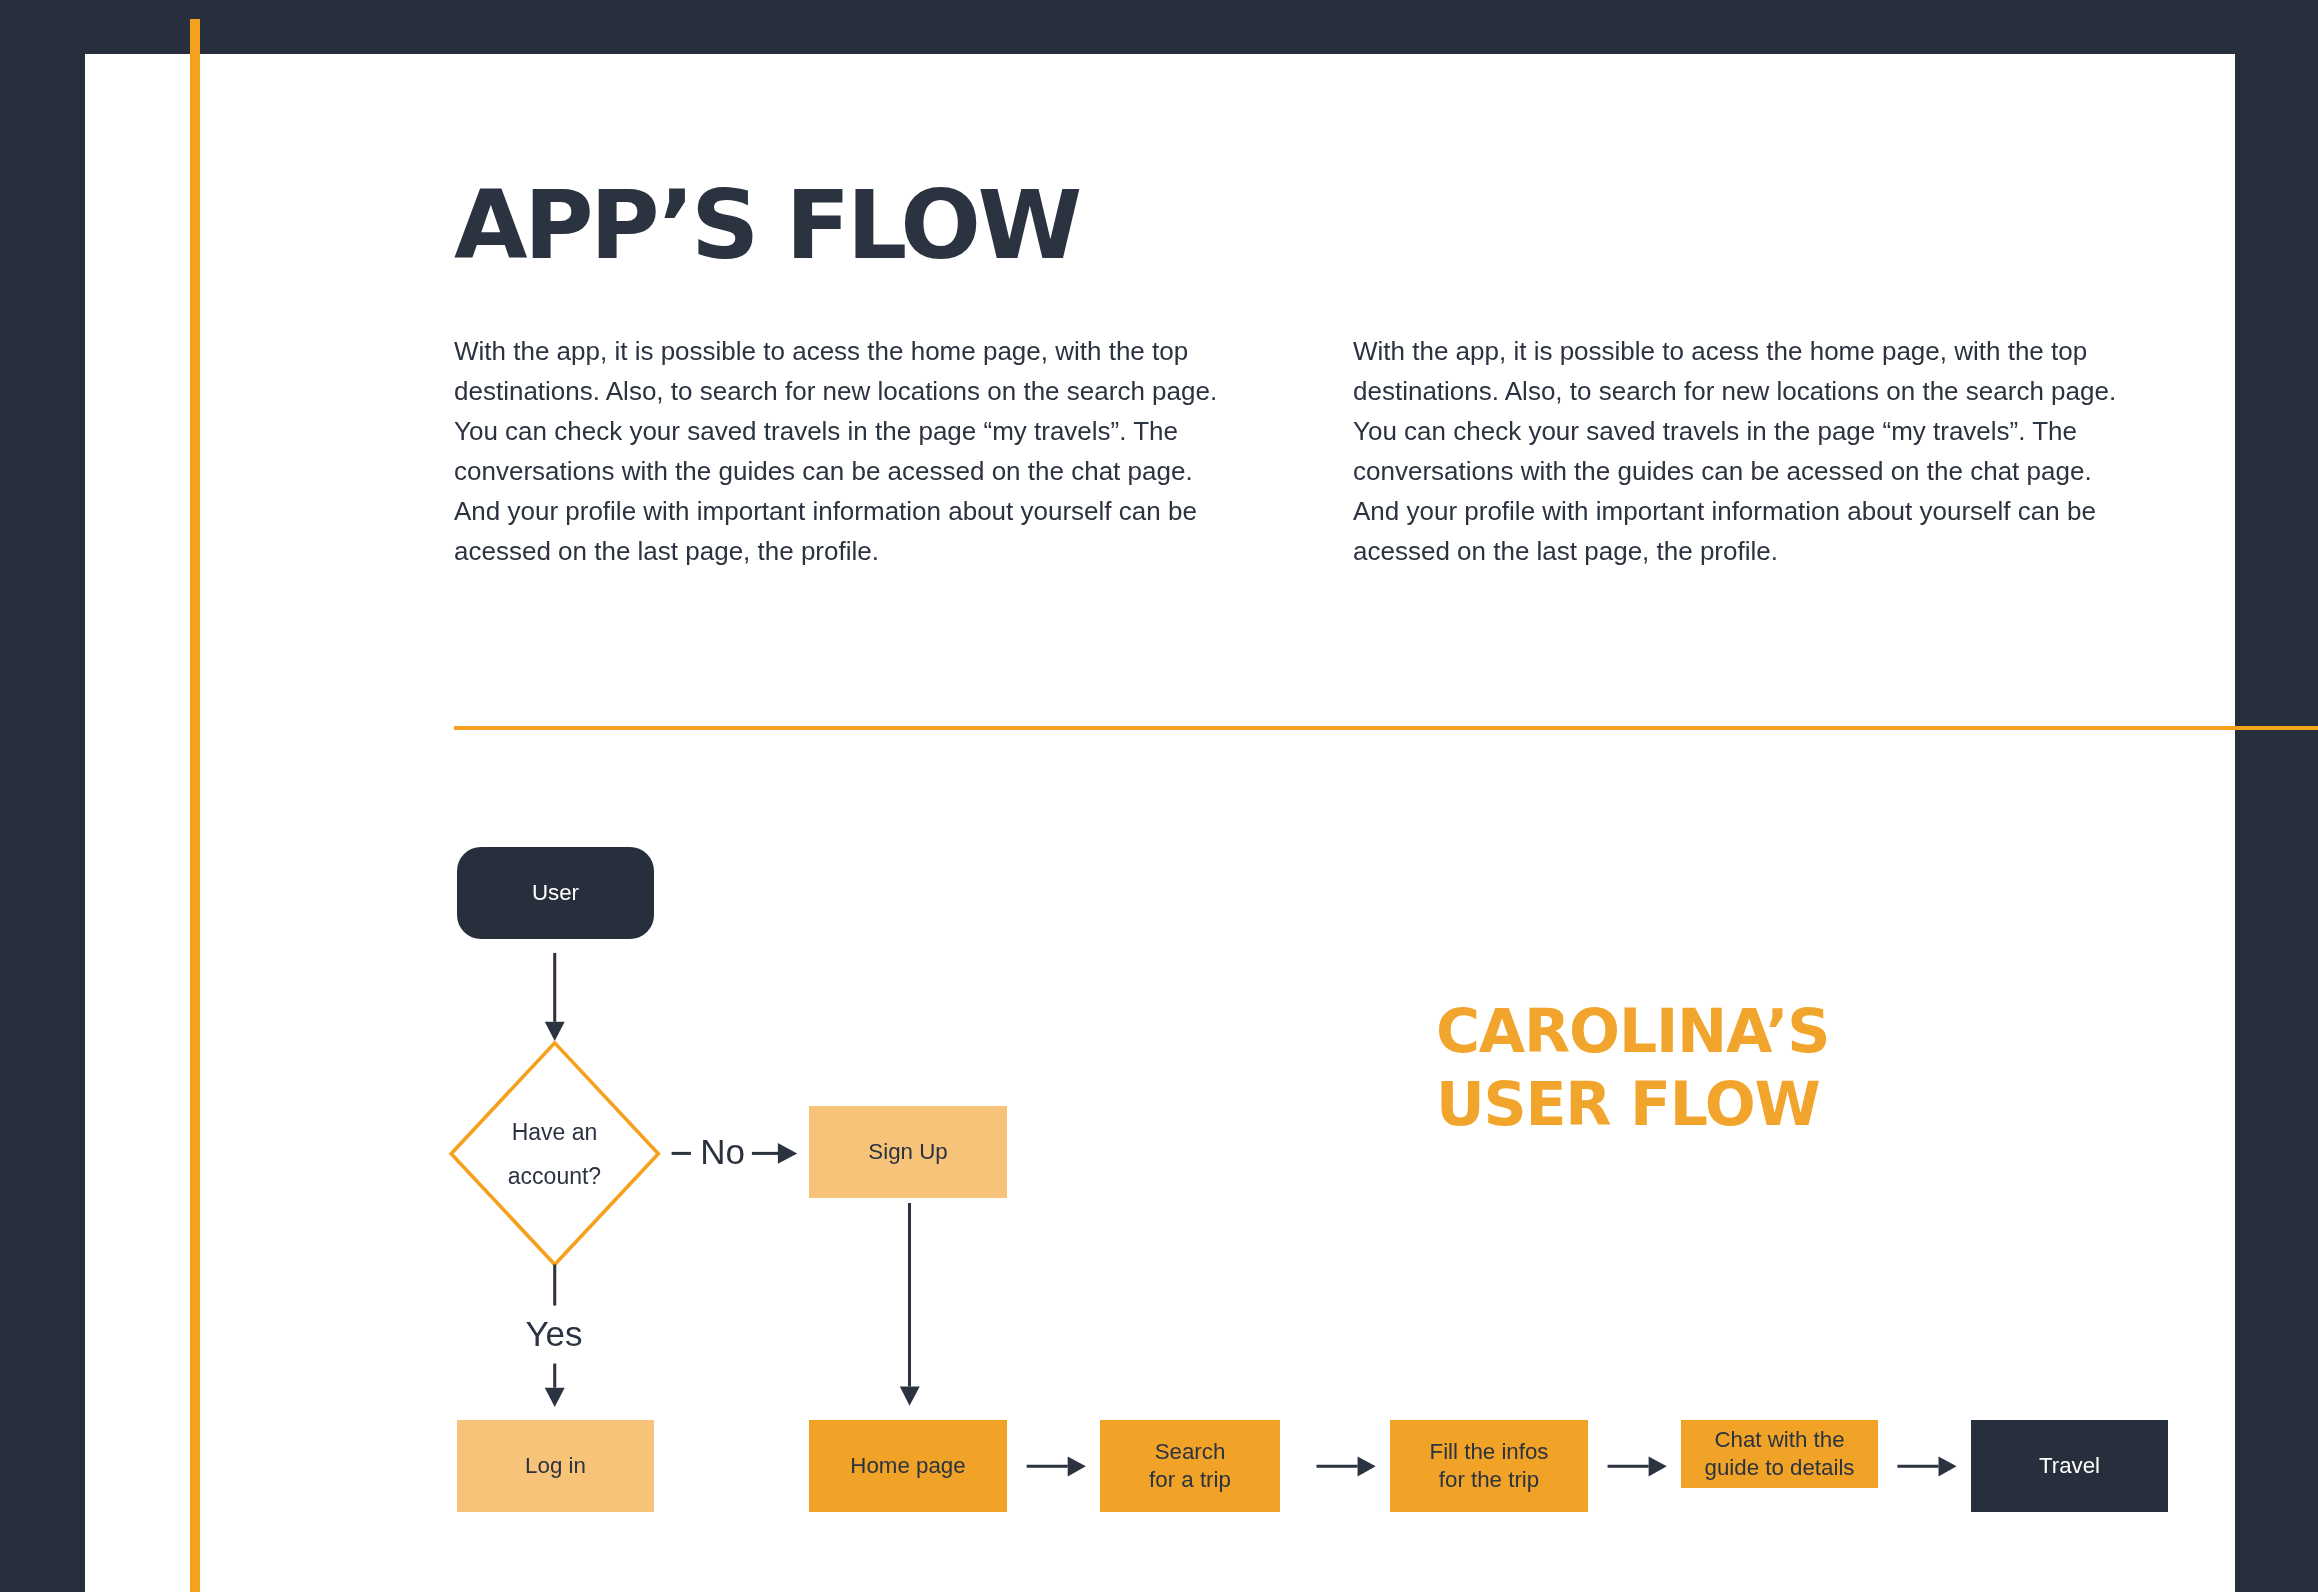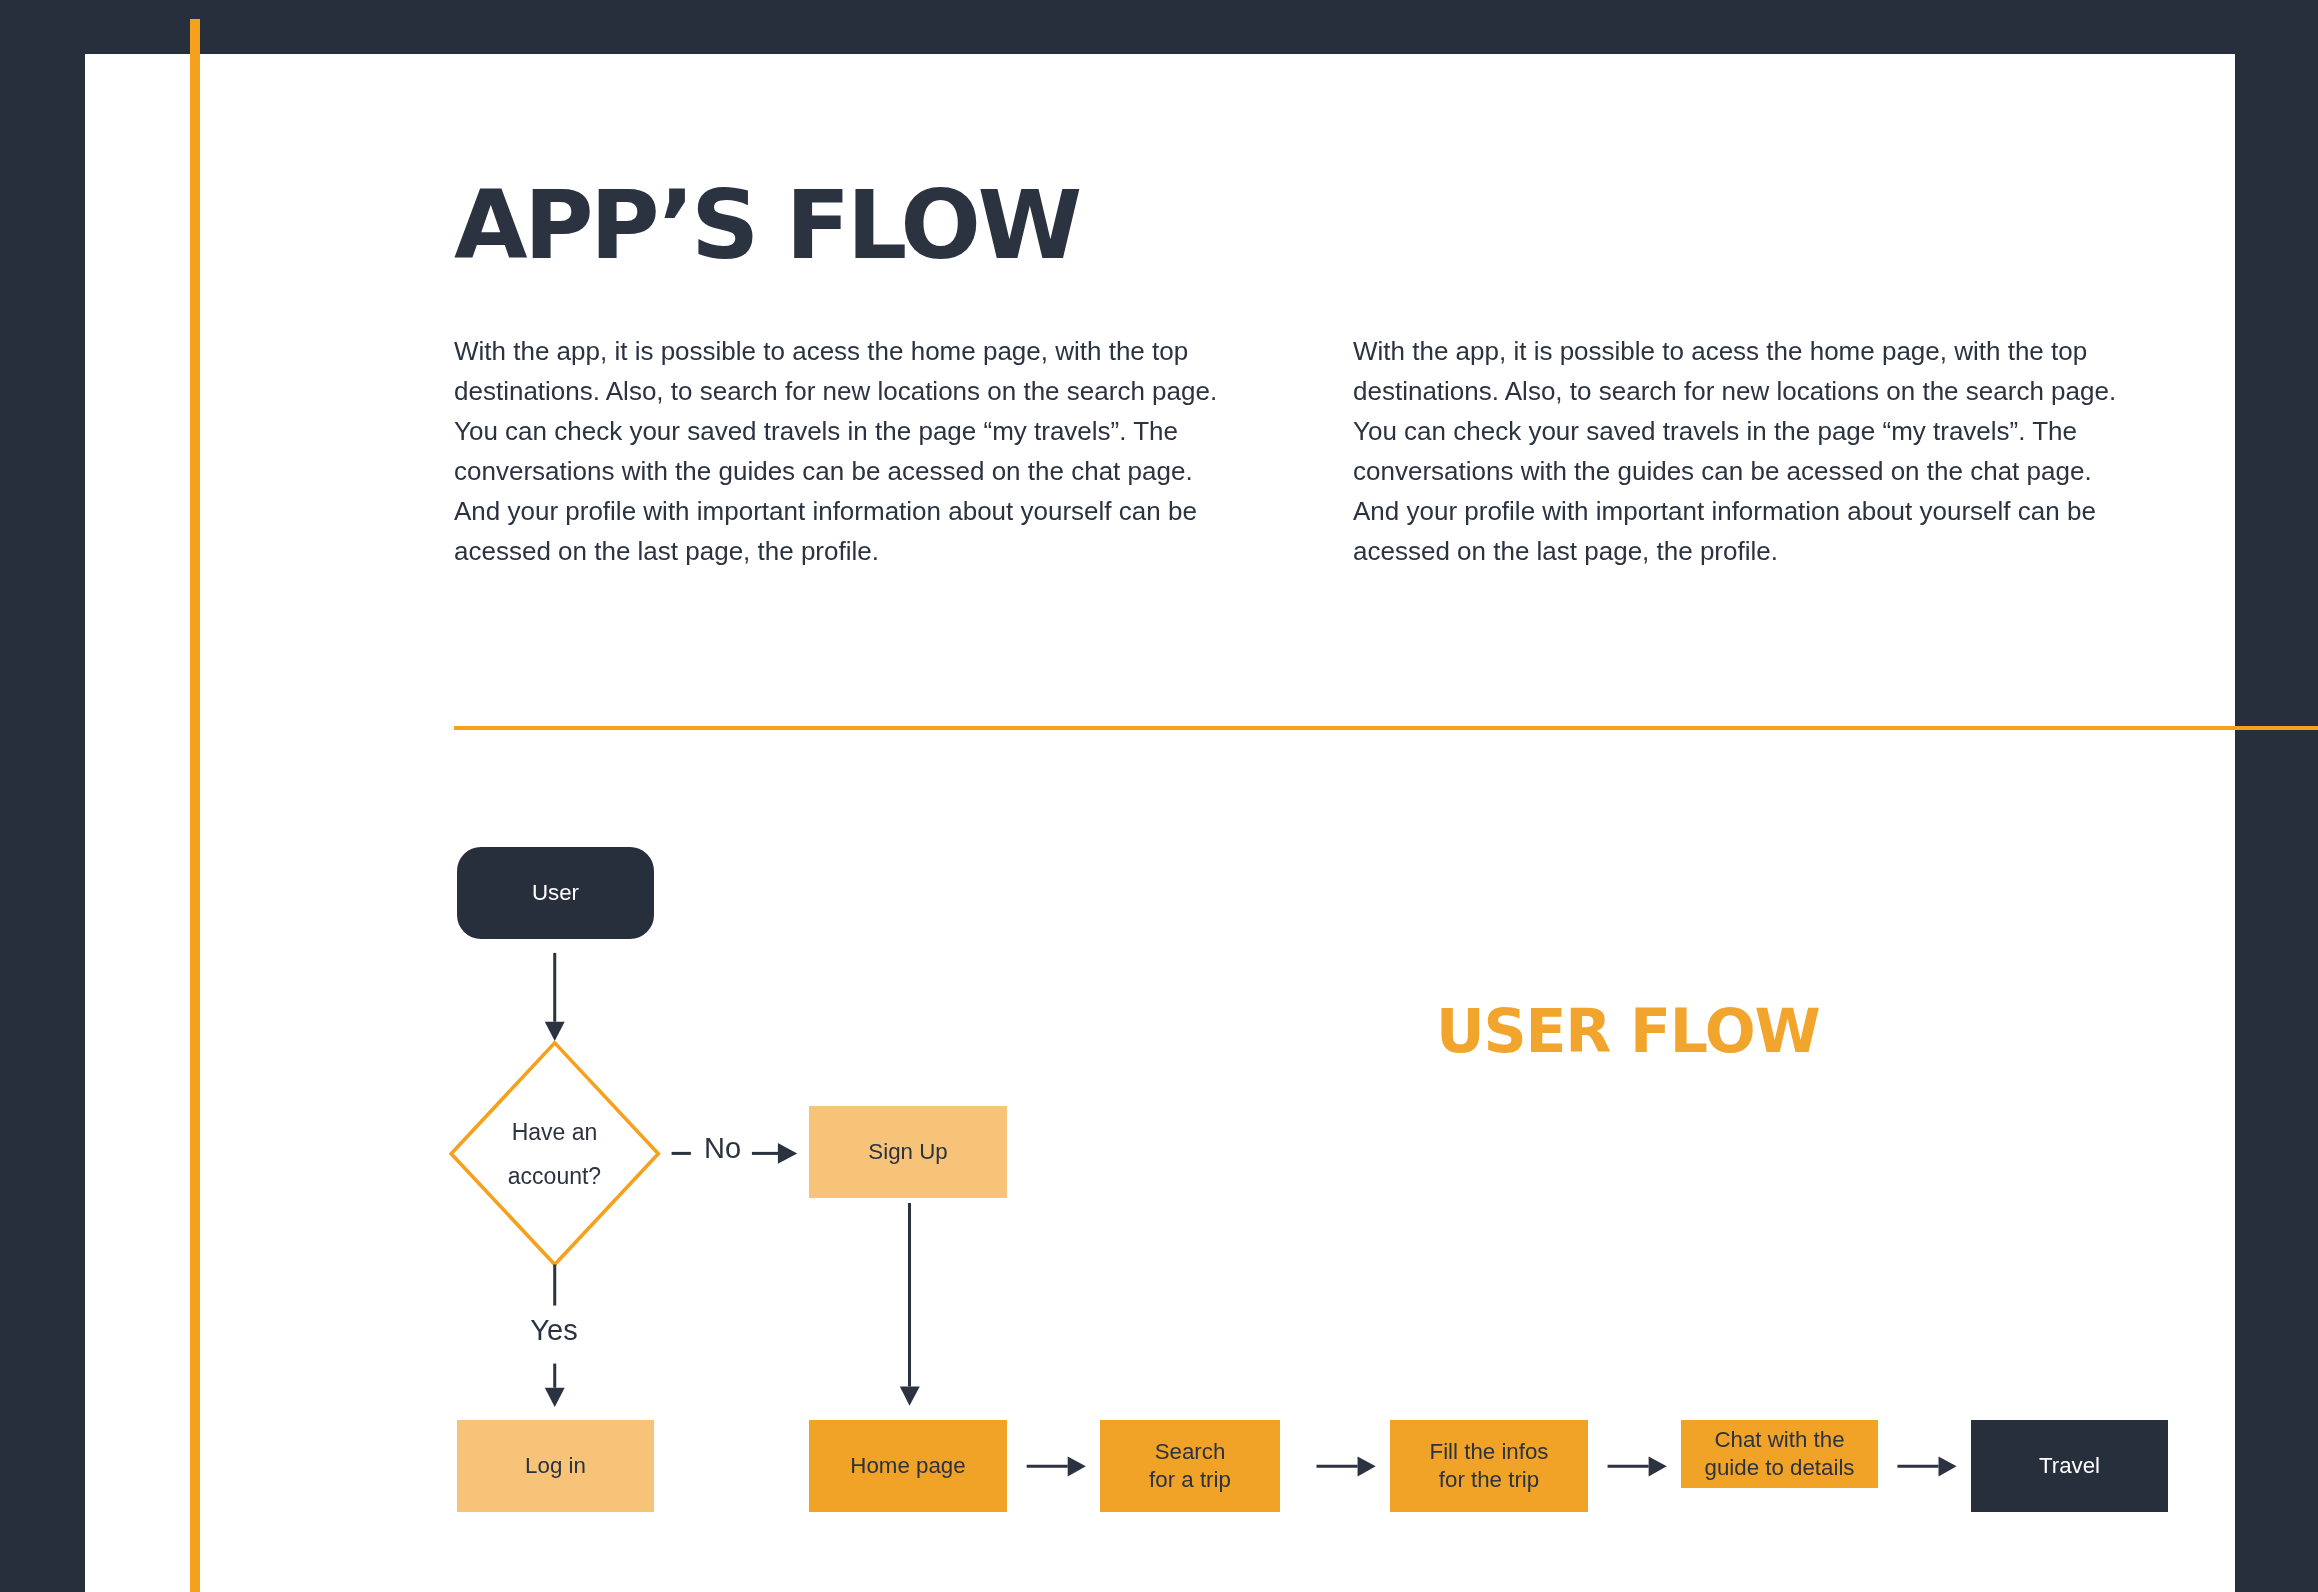--- a/index.html
+++ b/index.html
@@ -22,41 +22,42 @@
   .para{top:331px;width:770px;font-size:26px;line-height:40px;color:#2B3240;z-index:3;}
   .para.left{left:454px;} .para.right{left:1353px;}
   
   .node{display:flex;align-items:center;justify-content:center;text-align:center;
         font-size:22.3px;line-height:28px;color:#2B3240;z-index:4;}
   .node.dark{background:#282F3C;color:#ffffff;}
   .node.light{background:#F7C378;}
   .node.orange{background:#F0A326;}
   .node.rounded{border-radius:24px;}
   .lbl{z-index:5;color:#2B3240;text-align:center;}
-  .lbl.big{font-size:29px;}
+  .lbl.big{font-size:35px;}
   .diamond-label{display:flex;flex-direction:column;align-items:center;justify-content:center;
         font-size:23px;line-height:28px;color:#2B3240;z-index:5;text-align:center;gap:16px;}
   svg.wires{position:absolute;left:0;top:0;z-index:4;pointer-events:none;}
   .wire{stroke:#2B3240;stroke-width:5;fill:none;}
   .head{fill:#2B3240;stroke:none;}
 </style>
 </head>
 <body>
 
 <div class="canvas"></div>
 <div class="abs bar-top"></div>
 <div class="abs strip-left"></div>
 <div class="abs strip-right"></div>
 <div class="abs accent-v"></div>
 <div class="abs divider"></div>
 
 <div class="abs title">APP’S FLOW</div>
 <div class="abs para left">With the app, it is possible to acess the home page, with the top destinations. Also, to search for new locations on the search page. You can check your saved travels in the page “my travels”. The conversations with the guides can be acessed on the chat page. And your profile with important information about yourself can be acessed on the last page, the profile.</div>
 <div class="abs para right">With the app, it is possible to acess the home page, with the top destinations. Also, to search for new locations on the search page. You can check your saved travels in the page “my travels”. The conversations with the guides can be acessed on the chat page. And your profile with important information about yourself can be acessed on the last page, the profile.</div>
 <div class="abs flow-heading">
+  <div>CAROLINA’S</div>
   <div>USER FLOW</div>
 </div>
 
 <svg class="wires" width="2319" height="1593" viewBox="0 0 3840 2638">
 
   <line class="wire" x1="918.5" y1="1578" x2="918.5" y2="1692"></line>
   <polygon class="head" points="902,1692 935,1692 918.5,1724"></polygon>
 
   <polygon points="918.5,1727 1090,1910.5 918.5,2094 747,1910.5" fill="#ffffff" stroke="#F5A11D" stroke-width="6"></polygon>
 

